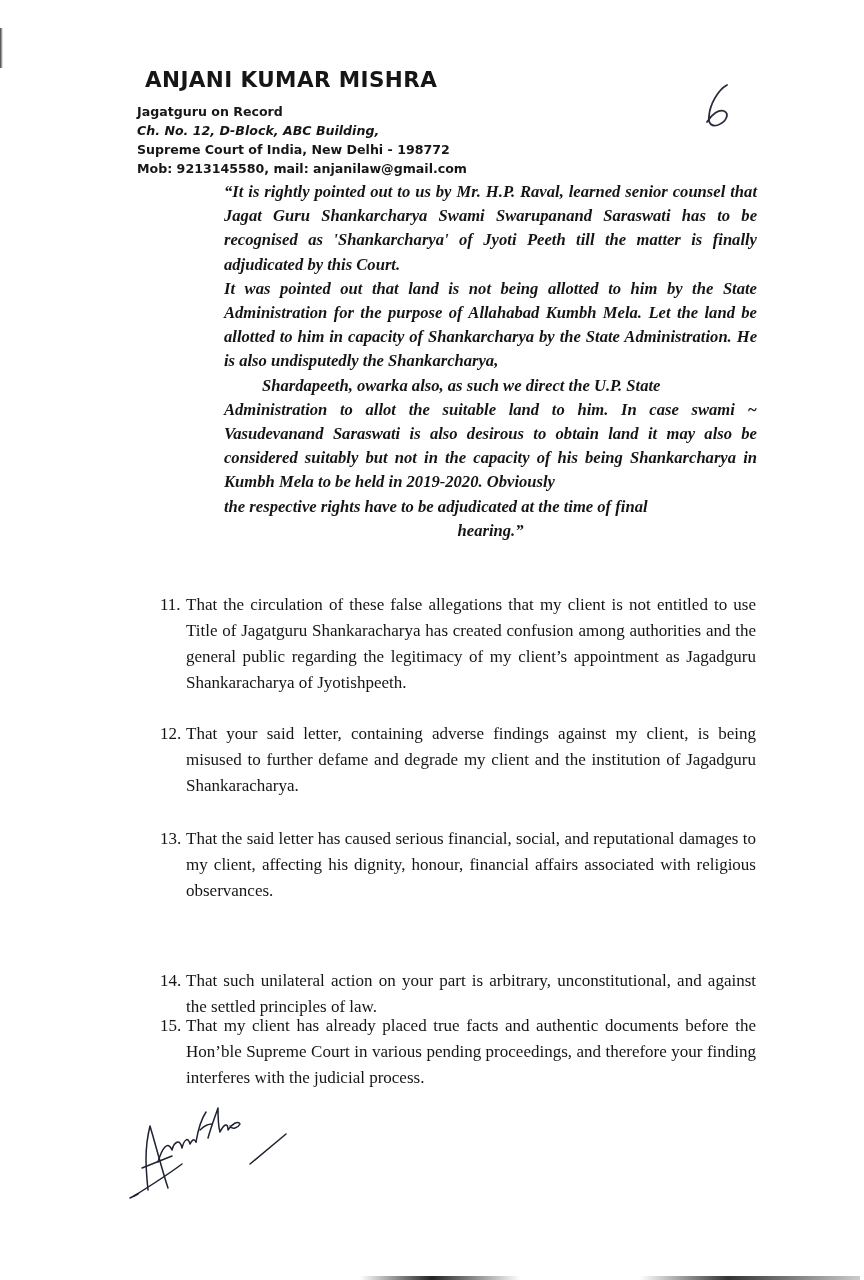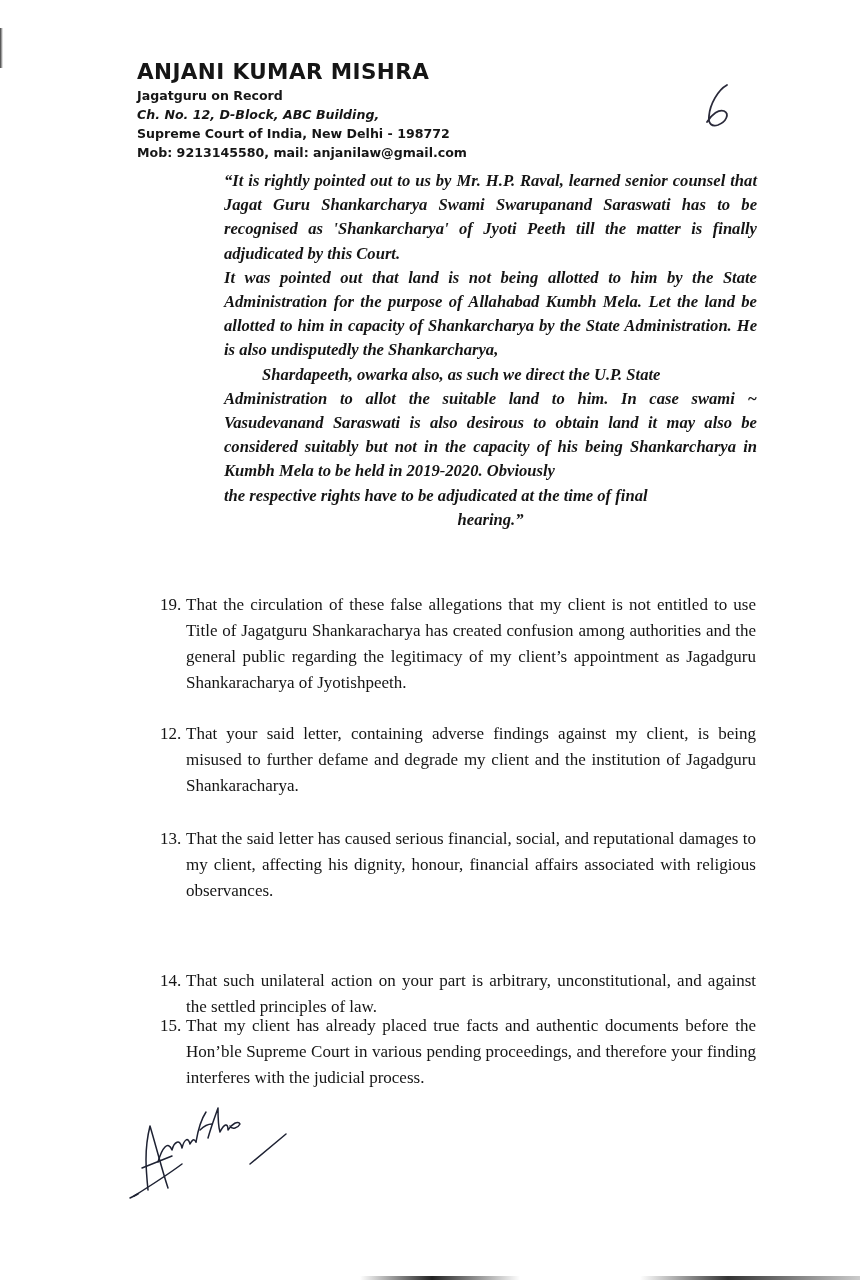--- a/index.html
+++ b/index.html
@@ -37,41 +37,41 @@
       left: 137px;
       top: 58px;
       font-family: "DejaVu Sans", sans-serif;
       color: #161616;
     }
     .lh-name {
       font-size: 21.5px;
       font-weight: bold;
       letter-spacing: 0.4px;
       line-height: 28px;
-      margin: 0;
+      margin: 8px;
     }
     .lh-line {
       font-size: 12.6px;
       font-weight: bold;
       line-height: 19px;
       margin: 0;
       white-space: nowrap;
     }
     .lh-line.italic { font-style: italic; }
     .page-number {
       position: absolute;
       left: 700px;
       top: 82px;
       width: 40px;
       height: 50px;
     }
     .quote {
       position: absolute;
       left: 224px;
-      top: 169px;
+      top: 180px;
       width: 533px;
       font-family: "Liberation Serif", serif;
       font-style: italic;
       font-weight: bold;
       font-size: 16.6px;
       line-height: 24.2px;
       color: #151515;
     }
     .quote p {
       margin: 0;
@@ -132,21 +132,21 @@
 <section class="quote">
   <p>“It is rightly pointed out to us by Mr. H.P. Raval, learned senior counsel that Jagat Guru Shankarcharya Swami Swarupanand Saraswati has to be recognised as 'Shankarcharya' of Jyoti Peeth till the matter is finally adjudicated by this Court.</p>
   <p>It was pointed out that land is not being allotted to him by the State Administration for the purpose of Allahabad Kumbh Mela. Let the land be allotted to him in capacity of Shankarcharya by the State Administration. He is also undisputedly the Shankarcharya,</p>
   <p class="last-line-left" style="text-align:left">Shardapeeth, owarka also, as such we direct the U.P. State</p>
   <p>Administration to allot the suitable land to him. In case swami ~ Vasudevanand Saraswati is also desirous to obtain land it may also be considered suitably but not in the capacity of his being Shankarcharya in Kumbh Mela to be held in 2019-2020. Obviously</p>
   <p style="text-align:left">the respective rights have to be adjudicated at the time of final</p>
   <p style="text-align:center">hearing.”</p>
 </section>
 
 <section class="para p11">
-  <span class="num">19.</span>
+  <span class="num">11.</span>
   <div class="body">That the circulation of these false allegations that my client is not entitled to use Title of Jagatguru Shankaracharya has created confusion among authorities and the general public regarding the legitimacy of my client’s appointment as Jagadguru Shankaracharya of Jyotishpeeth.</div>
 </section>
 
 <section class="para p12">
   <span class="num">12.</span>
   <div class="body">That your said letter, containing adverse findings against my client, is being misused to further defame and degrade my client and the institution of Jagadguru Shankaracharya.</div>
 </section>
 
 <section class="para p13">
   <span class="num">13.</span>

